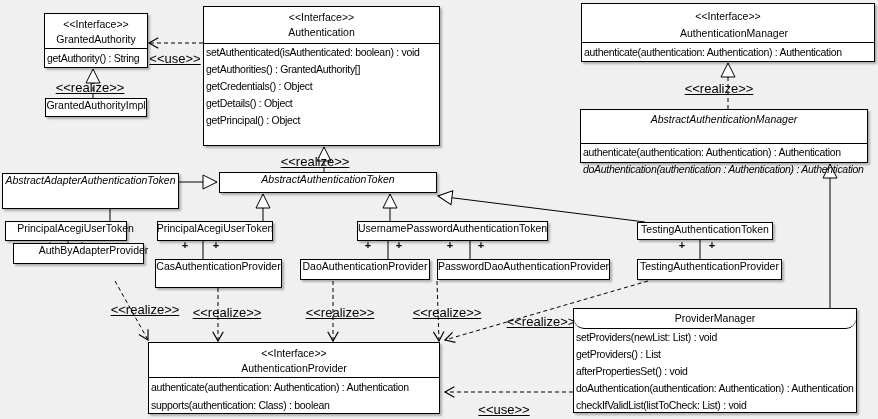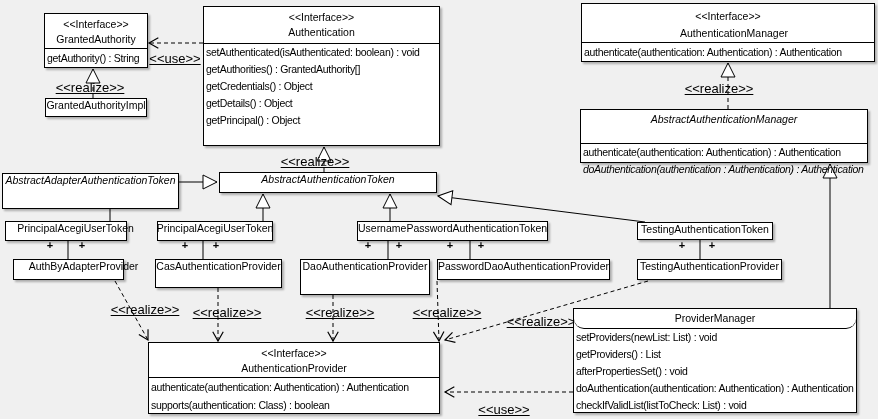--- a/index.html
+++ b/index.html
@@ -138,27 +138,27 @@
   <div class="uml nameonly" style="left:157px;top:221px;width:116px;height:20px;">
     <div class="nm">PrincipalAcegiUserToken</div>
   </div>
   <div class="uml nameonly" style="left:357px;top:221px;width:191px;height:20px;">
     <div class="nm">UsernamePasswordAuthenticationToken</div>
   </div>
   <div class="uml nameonly" style="left:637px;top:222px;width:136px;height:18px;">
     <div class="nm">TestingAuthenticationToken</div>
   </div>
 
-  <div class="uml nameonly" style="left:13px;top:259px;width:111px;height:21px;padding-left:30px;">
+  <div class="uml nameonly" style="left:13px;top:243px;width:131px;height:21px;padding-left:30px;">
     <div class="nm">AuthByAdapterProvider</div>
   </div>
   <div class="uml nameonly" style="left:155px;top:259px;width:127px;height:29px;">
     <div class="nm">CasAuthenticationProvider</div>
   </div>
-  <div class="uml nameonly" style="left:300px;top:259px;width:130px;height:36px;">
+  <div class="uml nameonly" style="left:300px;top:259px;width:130px;height:21px;">
     <div class="nm">DaoAuthenticationProvider</div>
   </div>
   <div class="uml nameonly" style="left:437px;top:259px;width:173px;height:21px;">
     <div class="nm">PasswordDaoAuthenticationProvider</div>
   </div>
   <div class="uml nameonly" style="left:637px;top:259px;width:145px;height:21px;">
     <div class="nm">TestingAuthenticationProvider</div>
   </div>
 
   <div class="uml" style="left:148px;top:342px;width:292px;height:72px;">

